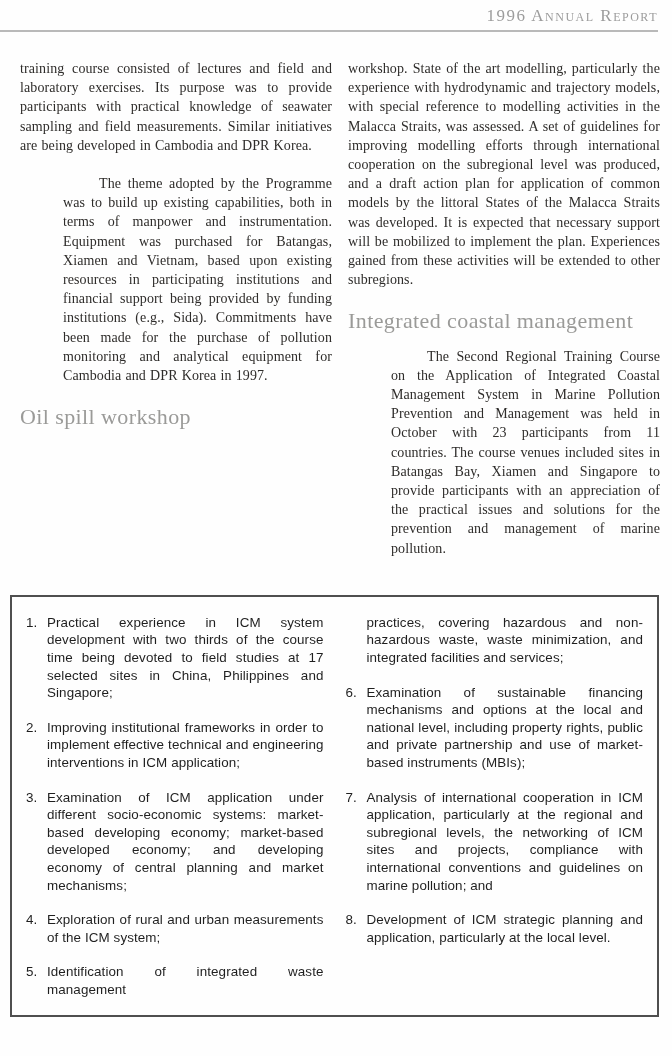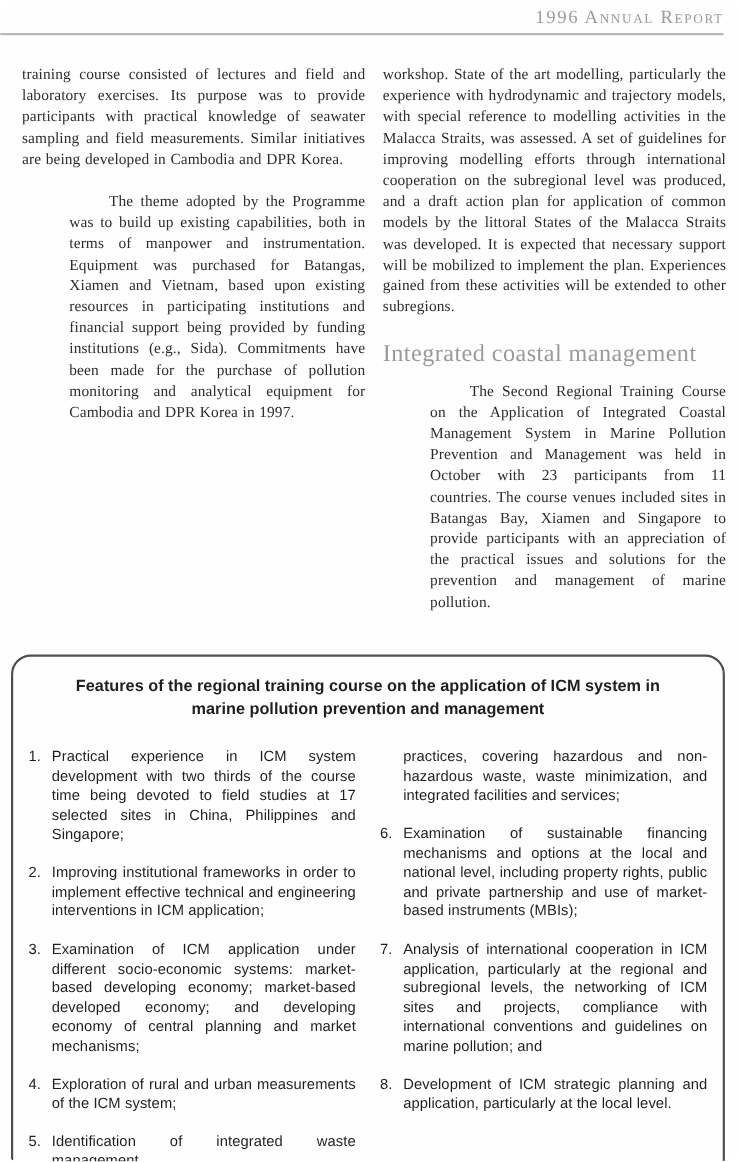--- a/index.html
+++ b/index.html
@@ -5,21 +5,21 @@
   :root{
     --header-gray:#9c9c9c;
     --rule-gray:#a8a8a8;
     --body-text:#2e2c2a;
     --heading-gray:#9a9a98;
     --box-border:#4f4f4f;
     --box-text:#1f1f1f;
     --page-number:#333333;
     --paper:#fefefe;
   }
-  *{margin:0;padding:0;box-sizing:border-box;border-radius:18px;}
+  *{margin:0;padding:0;box-sizing:border-box;}
   html,body{background:#fff;}
   body{width:672px;height:1056px;font-family:"Liberation Serif",serif;}
   .page{position:relative;width:672px;height:1056px;background:var(--paper);overflow:hidden;}
 
   
   .header{padding:7px 14px 0 0;}
   .report-title{
     text-align:right;
     font-family:"Liberation Serif",serif;
     font-variant:small-caps;
@@ -100,32 +100,32 @@
   <header class="header">
     <div class="report-title">1996 Annual Report</div>
     <div class="header-rule"></div>
   </header>
 
   <main class="columns">
 
     <section class="col">
       <p class="justify">training course consisted of lectures and field and laboratory exercises. Its purpose was to provide participants with practical knowledge of seawater sampling and field measurements. Similar initiatives are being developed in Cambodia and DPR Korea.</p>
       <p class="indent">The theme adopted by the Programme was to build up existing capabilities, both in terms of manpower and instrumentation. Equipment was purchased for Batangas, Xiamen and Vietnam, based upon existing resources in participating institutions and financial support being provided by funding institutions (e.g., Sida). Commitments have been made for the purchase of pollution monitoring and analytical equipment for Cambodia and DPR Korea in 1997.</p>
+      <h2 class="section-heading">Oil spill workshop</h2>
     </section>
 
     <section class="col">
       <p class="justify">workshop. State of the art modelling, particularly the experience with hydrodynamic and trajectory models, with special reference to modelling activities in the Malacca Straits, was assessed. A set of guidelines for improving modelling efforts through international cooperation on the subregional level was produced, and a draft action plan for application of common models by the littoral States of the Malacca Straits was developed. It is expected that necessary support will be mobilized to implement the plan. Experiences gained from these activities will be extended to other subregions.</p>
       <h2 class="section-heading">Integrated coastal management</h2>
       <p class="indent">The Second Regional Training Course on the Application of Integrated Coastal Management System in Marine Pollution Prevention and Management was held in October with 23 participants from 11 countries. The course venues included sites in Batangas Bay, Xiamen and Singapore to provide participants with an appreciation of the practical issues and solutions for the prevention and management of marine pollution.</p>
     </section>
 
   </main>
 
   <section class="feature-box">
-    <h3 class="box-title">Features of the regional training course on the application of ICM system in marine pollution prevention and management</h3>
     <div class="box-columns">
 
       <div class="box-col">
         <div class="box-item">
           <span class="num">1.</span>
           <span class="txt">Practical experience in ICM system development with two thirds of the course time being devoted to field studies at 17 selected sites in China, Philippines and Singapore;</span>
         </div>
         <div class="box-item">
           <span class="num">2.</span>
           <span class="txt">Improving institutional frameworks in order to implement effective technical and engineering interventions in ICM application;</span>

